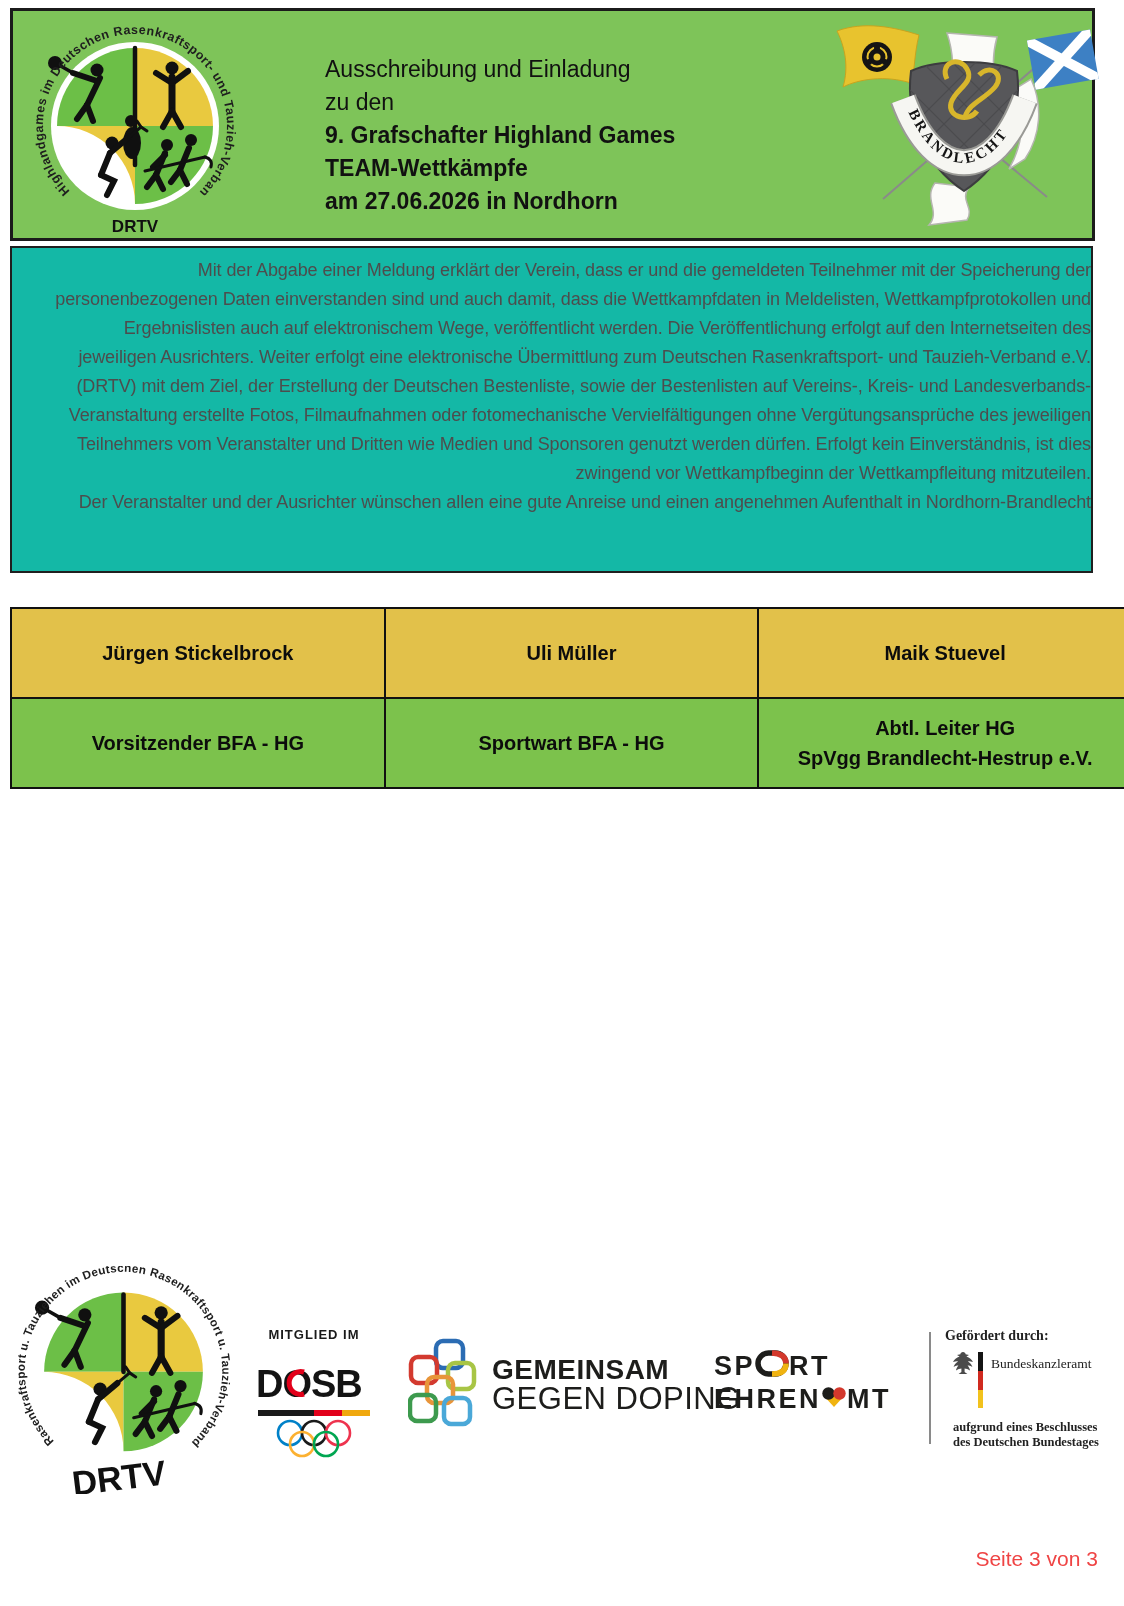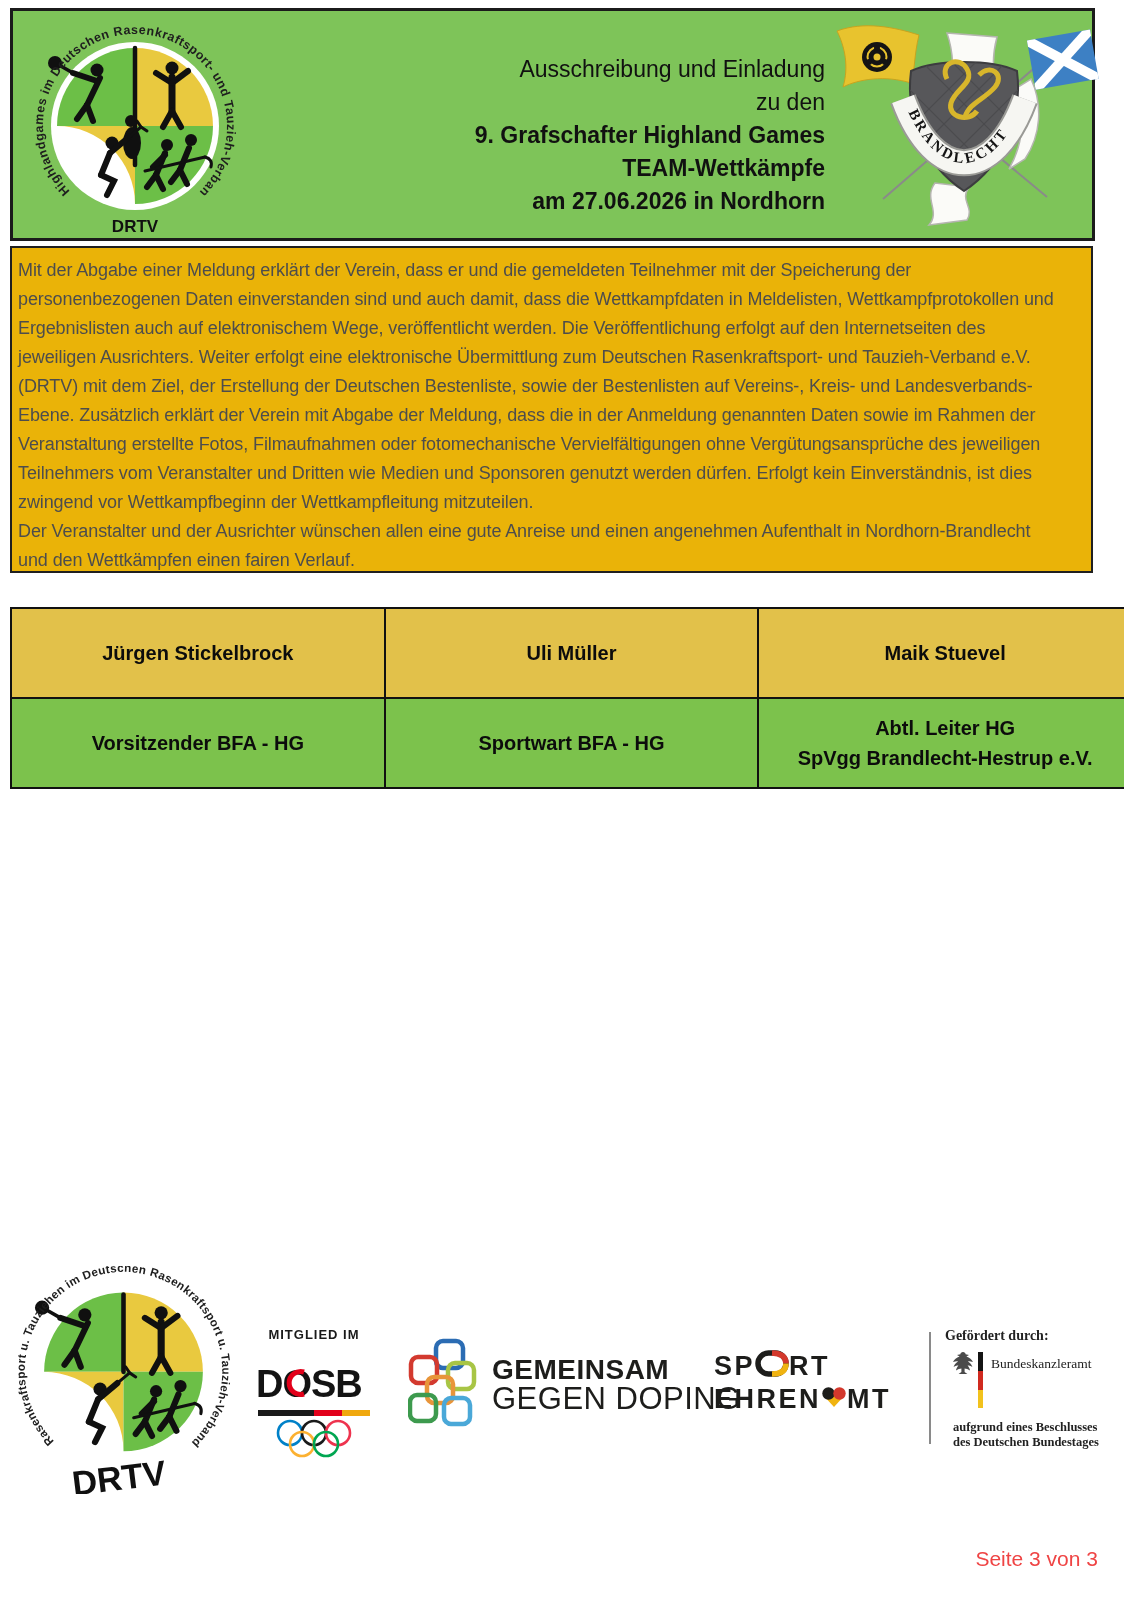--- a/index.html
+++ b/index.html
@@ -2,28 +2,28 @@
 <html><head>
 <meta charset="utf-8">
 <style>
   html,body{margin:0;padding:0;background:#ffffff;}
   .page{position:relative;width:1124px;height:1606px;background:#ffffff;overflow:hidden;
         font-family:"Liberation Sans",sans-serif;color:#111;}
 
   
   .band{position:absolute;left:10px;top:8px;width:1079px;height:227px;
         background:#7ec459;border:3px solid #1b1b1b;}
-  .band-title{position:absolute;left:312px;top:42px;width:500px;text-align:right;
+  .band-title{position:absolute;left:312px;top:42px;width:500px;text-align:left;
         font-size:23px;line-height:33px;color:#111;}
   .band-title .t-bold{font-weight:bold;}
   .logo-svg{position:absolute;}
 
   
   .legal-box{position:absolute;left:10px;top:246px;width:1073px;height:315px;
-        background:#eab308;border:2px solid #1f1f1f;padding:8px 0 0 6px;overflow:hidden;}
+        background:#14b8a6;border:2px solid #1f1f1f;padding:8px 0 0 6px;overflow:hidden;text-align:right;}
   .legal-line{white-space:nowrap;font-size:18px;line-height:29px;color:#4d4d4d;letter-spacing:-0.1px;}
 
   
   .contacts{position:absolute;left:10px;top:607px;width:1123px;height:176px;
         border-collapse:collapse;table-layout:fixed;}
   .contacts td{border:2.5px solid #111;text-align:center;vertical-align:middle;
         font-weight:bold;font-size:20px;color:#0c0c0c;height:86px;line-height:30px;}
   .row-name td{background:#e2c14a;}
   .row-role td{background:#7cc24c;}
 
@@ -191,26 +191,24 @@
       </g>
     </svg>
   </div>
 
   <div class="legal-box">
     <div class="legal-line">Mit der Abgabe einer Meldung erklärt der Verein, dass er und die gemeldeten Teilnehmer mit der Speicherung der</div>
     <div class="legal-line">personenbezogenen Daten einverstanden sind und auch damit, dass die Wettkampfdaten in Meldelisten, Wettkampfprotokollen und</div>
     <div class="legal-line">Ergebnislisten auch auf elektronischem Wege, veröffentlicht werden. Die Veröffentlichung erfolgt auf den Internetseiten des</div>
     <div class="legal-line">jeweiligen Ausrichters. Weiter erfolgt eine elektronische Übermittlung zum Deutschen Rasenkraftsport- und Tauzieh-Verband e.V.</div>
     <div class="legal-line">(DRTV) mit dem Ziel, der Erstellung der Deutschen Bestenliste, sowie der Bestenlisten auf Vereins-, Kreis- und Landesverbands-</div>
-    <div class="legal-line">Ebene. Zusätzlich erklärt der Verein mit Abgabe der Meldung, dass die in der Anmeldung genannten Daten sowie im Rahmen der</div>
     <div class="legal-line">Veranstaltung erstellte Fotos, Filmaufnahmen oder fotomechanische Vervielfältigungen ohne Vergütungsansprüche des jeweiligen</div>
     <div class="legal-line">Teilnehmers vom Veranstalter und Dritten wie Medien und Sponsoren genutzt werden dürfen. Erfolgt kein Einverständnis, ist dies</div>
     <div class="legal-line">zwingend vor Wettkampfbeginn der Wettkampfleitung mitzuteilen.</div>
     <div class="legal-line">Der Veranstalter und der Ausrichter wünschen allen eine gute Anreise und einen angenehmen Aufenthalt in Nordhorn-Brandlecht</div>
-    <div class="legal-line">und den Wettkämpfen einen fairen Verlauf.</div>
   </div>
 
   <table class="contacts">
     <tbody>
         <tr class="row-name">
       <td>Jürgen Stickelbrock</td>
       <td>Uli Müller</td>
       <td>Maik Stuevel</td>
     </tr>
     <tr class="row-role">

